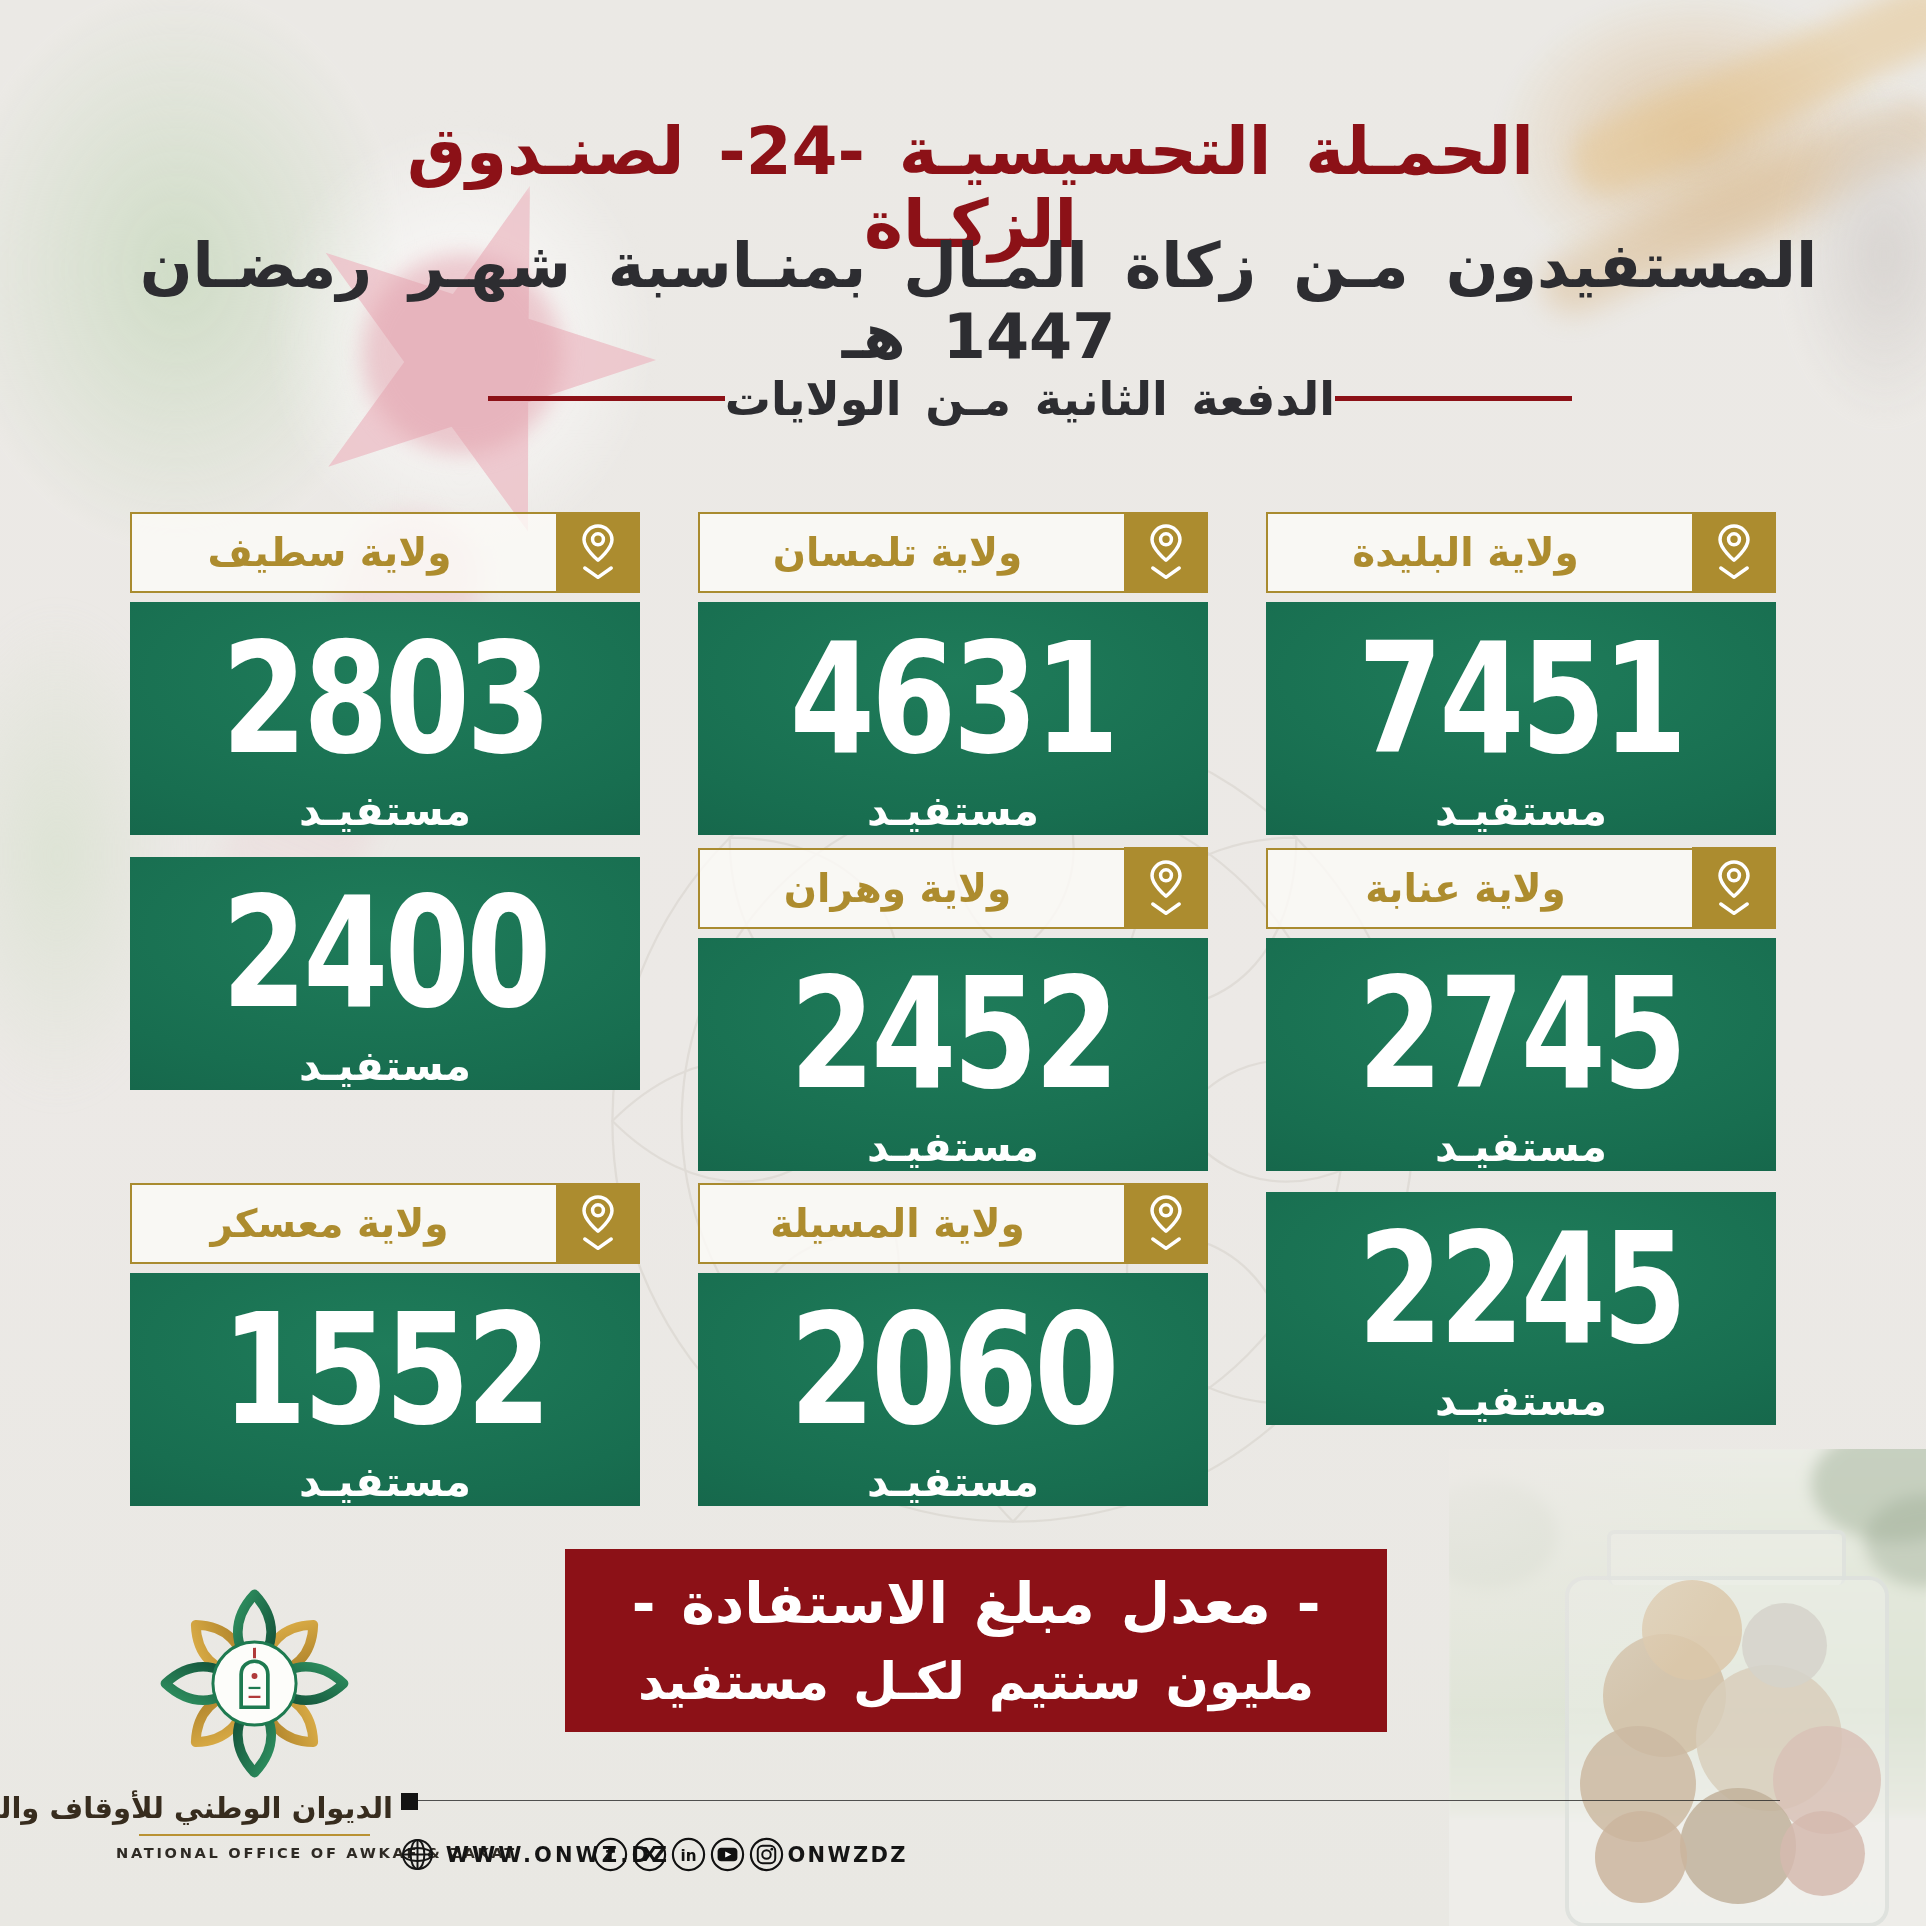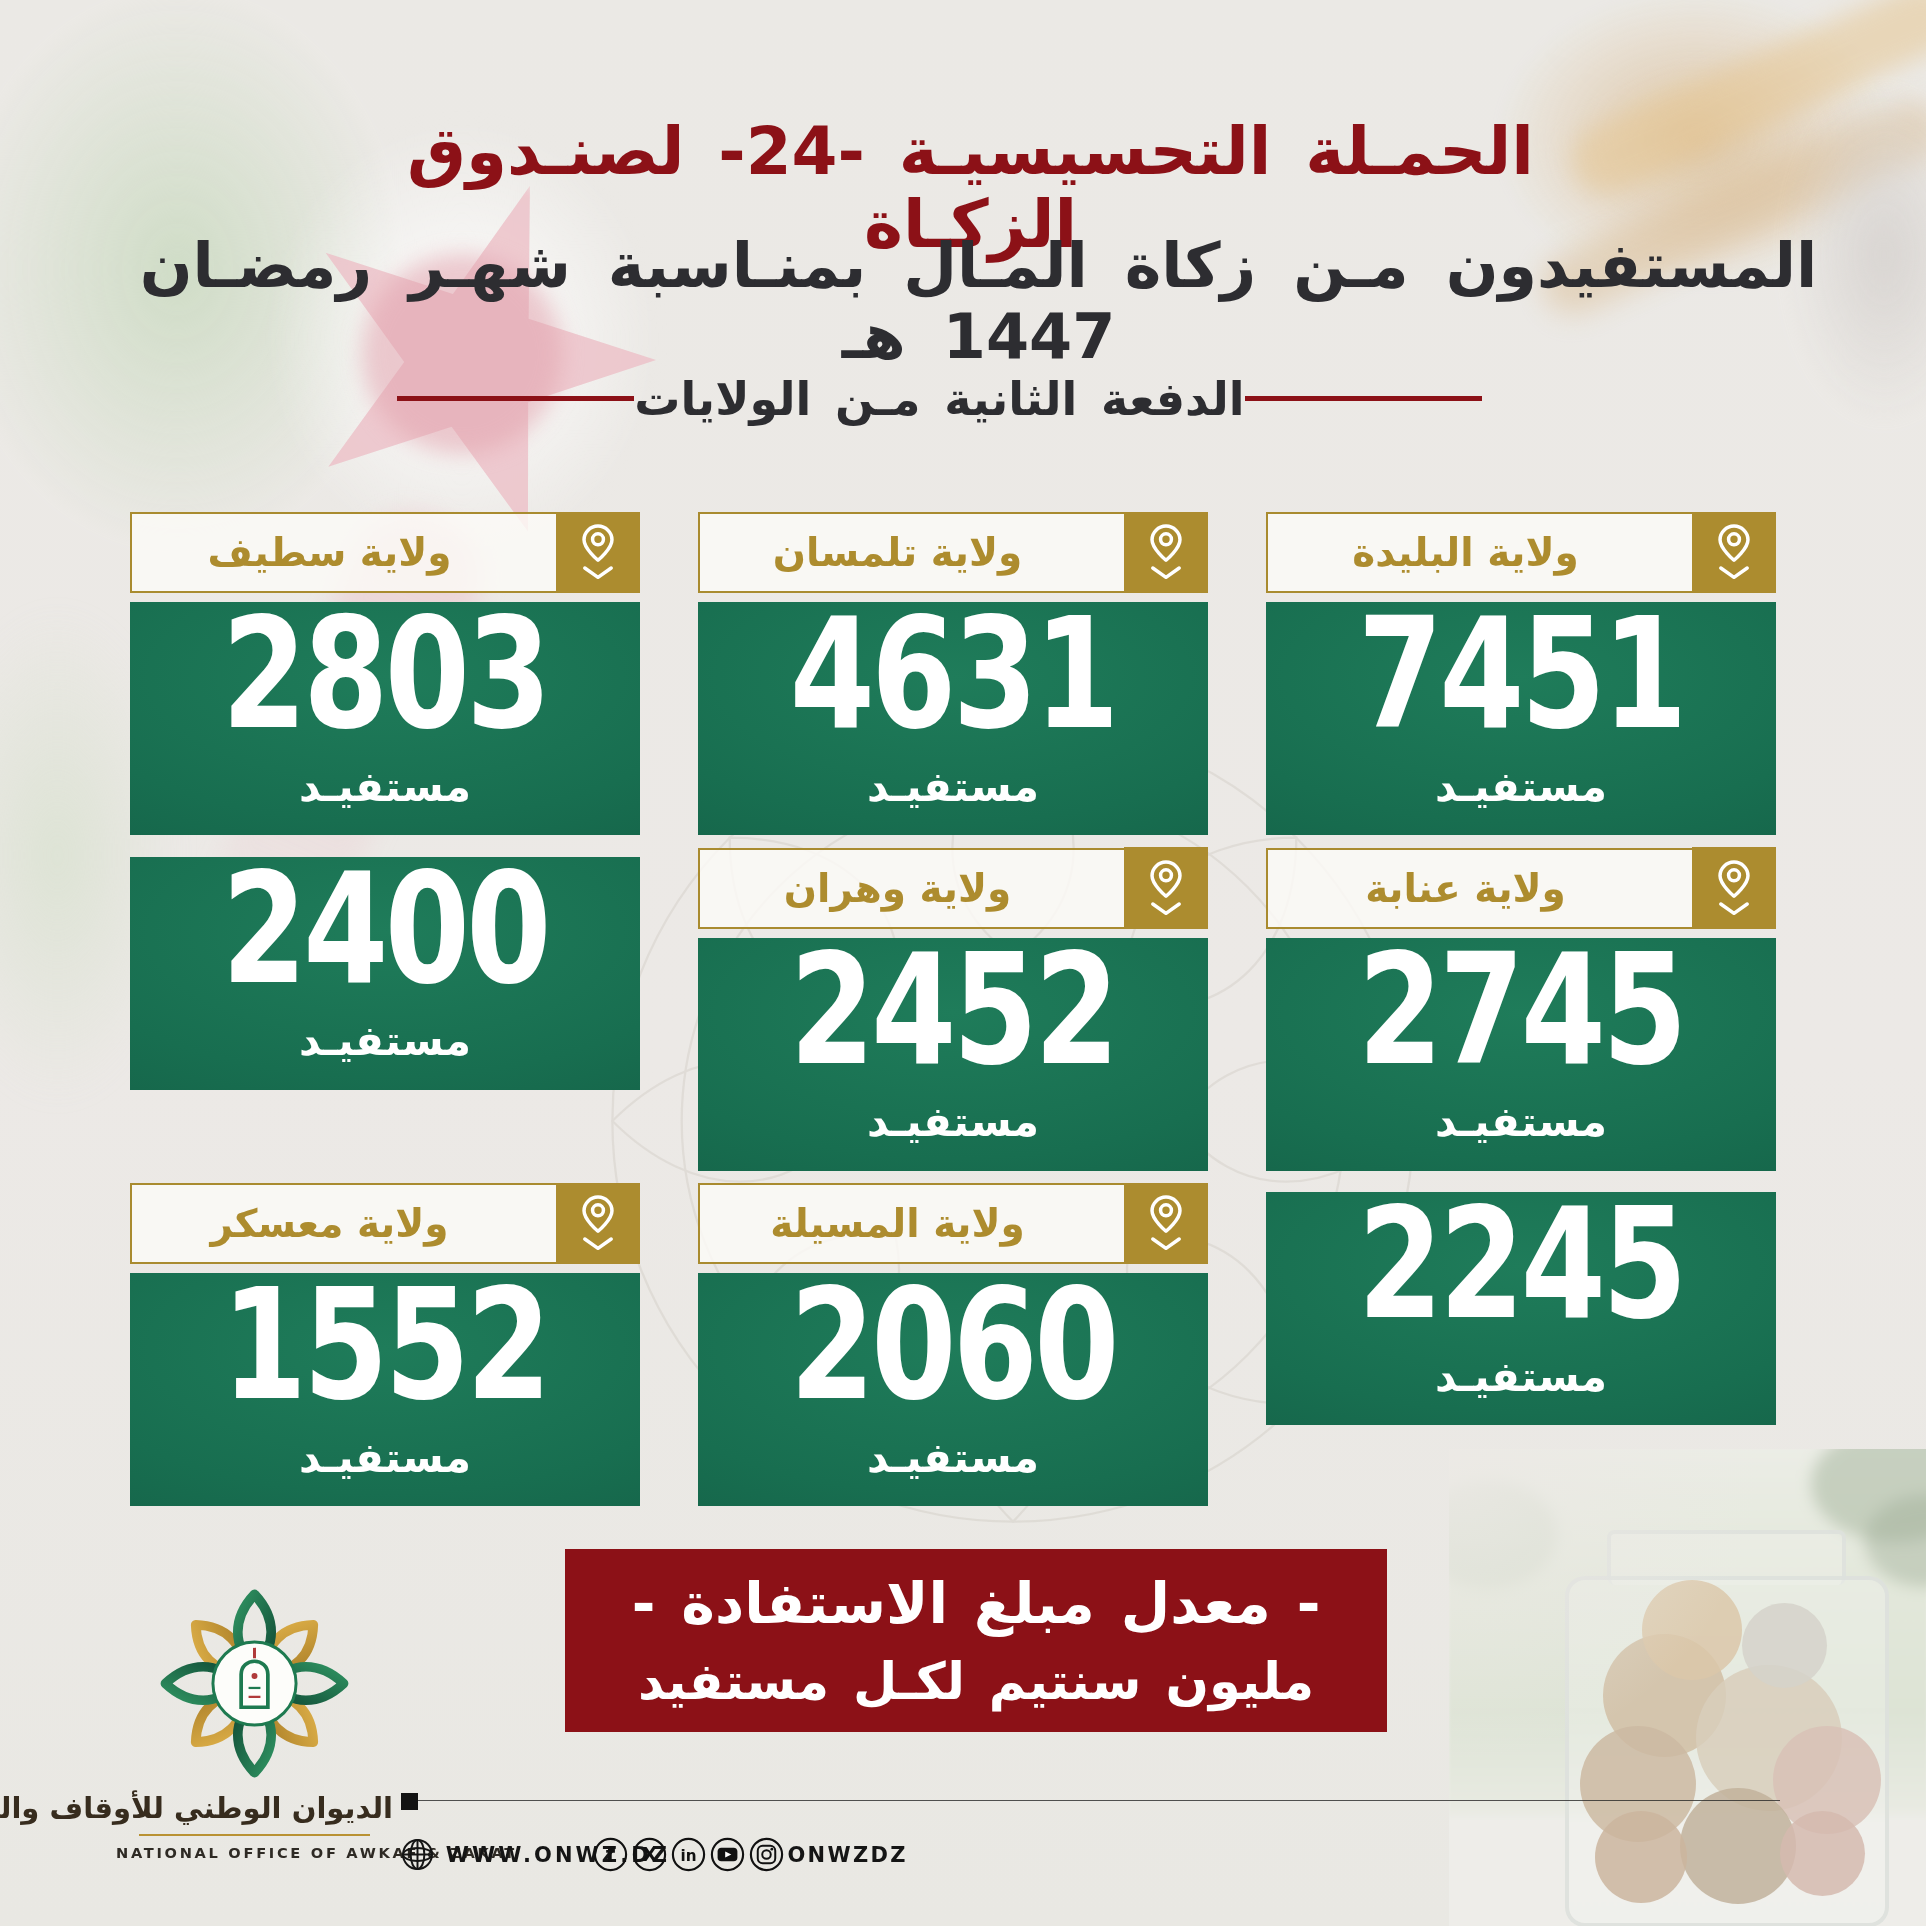--- a/index.html
+++ b/index.html
@@ -23,32 +23,32 @@
   .bg-warm-a{left:1418px;top:-69px;width:555px;height:416px;background:radial-gradient(closest-side,#ddc29c 0%,rgba(221,194,156,0) 72%);filter:blur(7.7px);opacity:.9;}
   .bg-warm-bar1{left:1557px;top:54px;width:416px;height:69px;border-radius:35px;background:#e6c794;filter:blur(12.3px);opacity:.55;transform:rotate(-24deg);}
   .bg-warm-bar2{left:1526px;top:177px;width:432px;height:62px;border-radius:35px;background:#d9b98d;filter:blur(14px);opacity:.45;transform:rotate(-24deg);}
   .bg-gray-fold{left:1757px;top:31px;width:254px;height:447px;background:radial-gradient(closest-side,#d7d3d0 0%,rgba(215,211,208,0) 75%);filter:blur(14px);opacity:.95;}
   .watermark{left:570px;top:678px;opacity:.12;}
   
   .title{left:308px;top:116px;width:1325px;text-align:center;direction:rtl;
     color:#8c1117;font-size:66px;font-weight:bold;word-spacing:10.8px;line-height:1.1;}
   .subtitle{left:100px;top:230px;width:1757px;text-align:center;direction:rtl;
     color:#2d2d31;font-size:62px;font-weight:bold;word-spacing:15.4px;line-height:1.15;}
-  .batch-row{left:323px;top:356px;width:1233px;height:85px;display:flex;align-items:center;justify-content:center;direction:rtl;}
+  .batch-row{left:339px;top:356px;width:1233px;height:85px;display:flex;align-items:center;justify-content:flex-start;direction:rtl;}
   .batch-dash{width:237px;height:5.4px;background:#8c1117;flex:0 0 auto;}
   .batch-text{color:#2d2d31;font-size:46px;font-weight:bold;word-spacing:7.7px;white-space:nowrap;}
   
   .grid{left:153px;top:512px;width:1623px;display:grid;direction:rtl;
     grid-template-columns:repeat(3,479px);column-gap:89px;row-gap:11.6px;grid-auto-rows:324px;}
   .card{position:relative;width:510px;height:324px;padding-left:34px;}
   .card-header{position:relative;height:77px;border:2.3px solid #a98b2f;background:rgba(252,251,248,.8);}
   .card-name{position:absolute;left:0;top:0;width:395px;height:100%;display:flex;align-items:center;justify-content:center;
     color:#ad8c2e;font-size:39px;font-weight:bold;direction:rtl;white-space:nowrap;}
   .pin-box{position:absolute;top:-2.3px;right:-2.3px;bottom:-2.3px;width:84px;background:#ac8c2f;display:flex;align-items:center;justify-content:center;}
-  .card-body{margin-top:9.2px;height:233px;display:flex;flex-direction:column;align-items:center;justify-content:flex-start;
+  .card-body{margin-top:9.2px;height:233px;display:flex;flex-direction:column;align-items:center;justify-content:flex-end;
     background:radial-gradient(135% 130% at 50% 32%,#1f7c5a 0%,#186e50 48%,#125a42 100%);color:#fff;}
   .count{font-size:153px;font-weight:800;line-height:.95;letter-spacing:-4.6px;transform:scaleX(.8);}
   .unit{font-size:42px;font-weight:bold;direction:rtl;margin-top:14px;}
   
   .banner{left:565px;top:1549px;width:822px;height:183px;background:#8c1117;color:#fff;direction:rtl;
     display:flex;flex-direction:column;align-items:center;justify-content:center;gap:15.4px;}
   .banner-l1{font-size:57px;font-weight:bold;word-spacing:6.2px;}
   .banner-l2{font-size:51px;font-weight:bold;word-spacing:6.2px;}
   
   .logo{left:116px;top:1584px;width:277px;text-align:center;}

